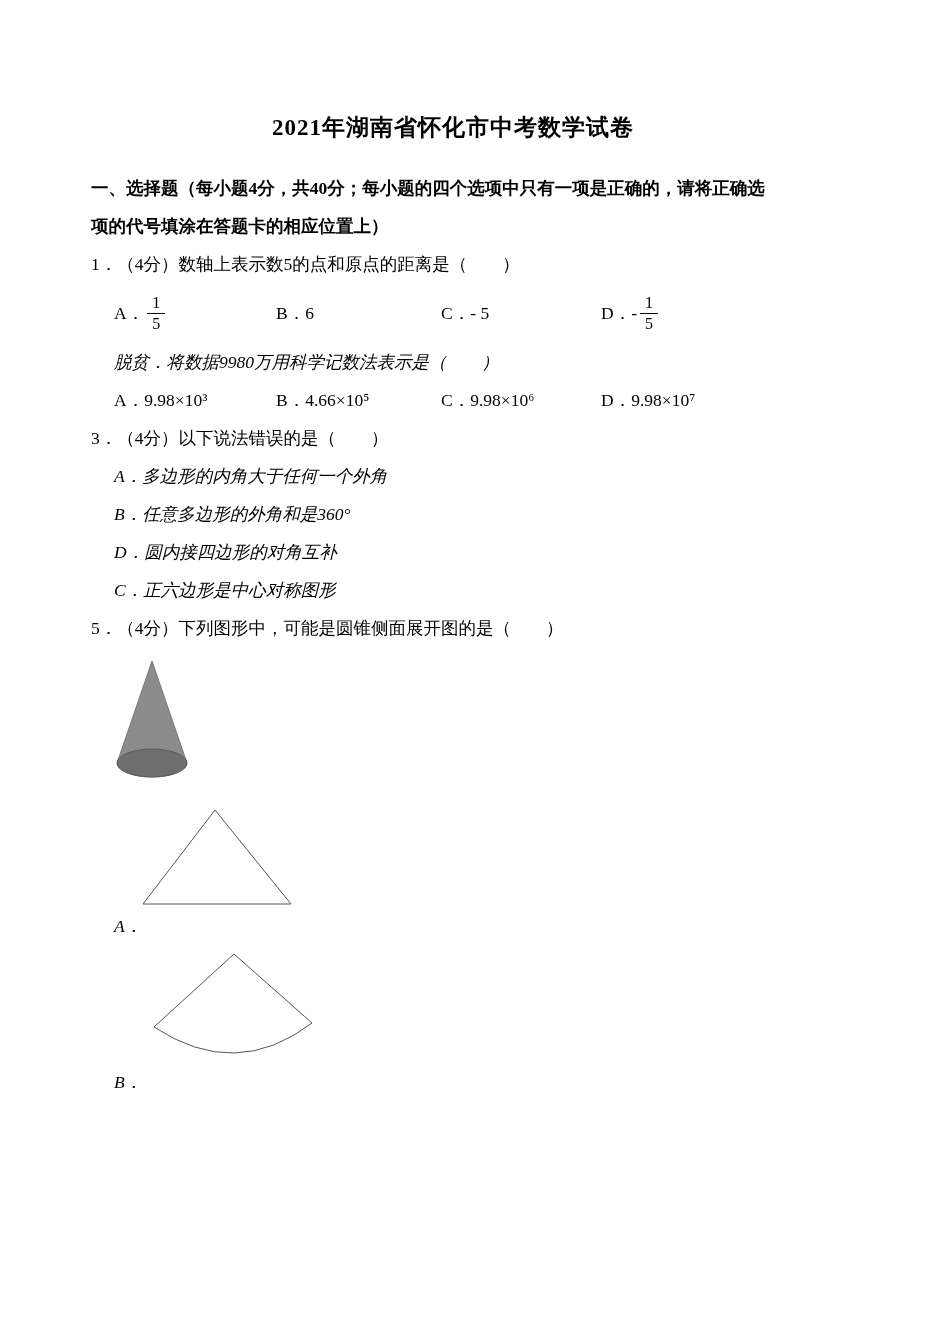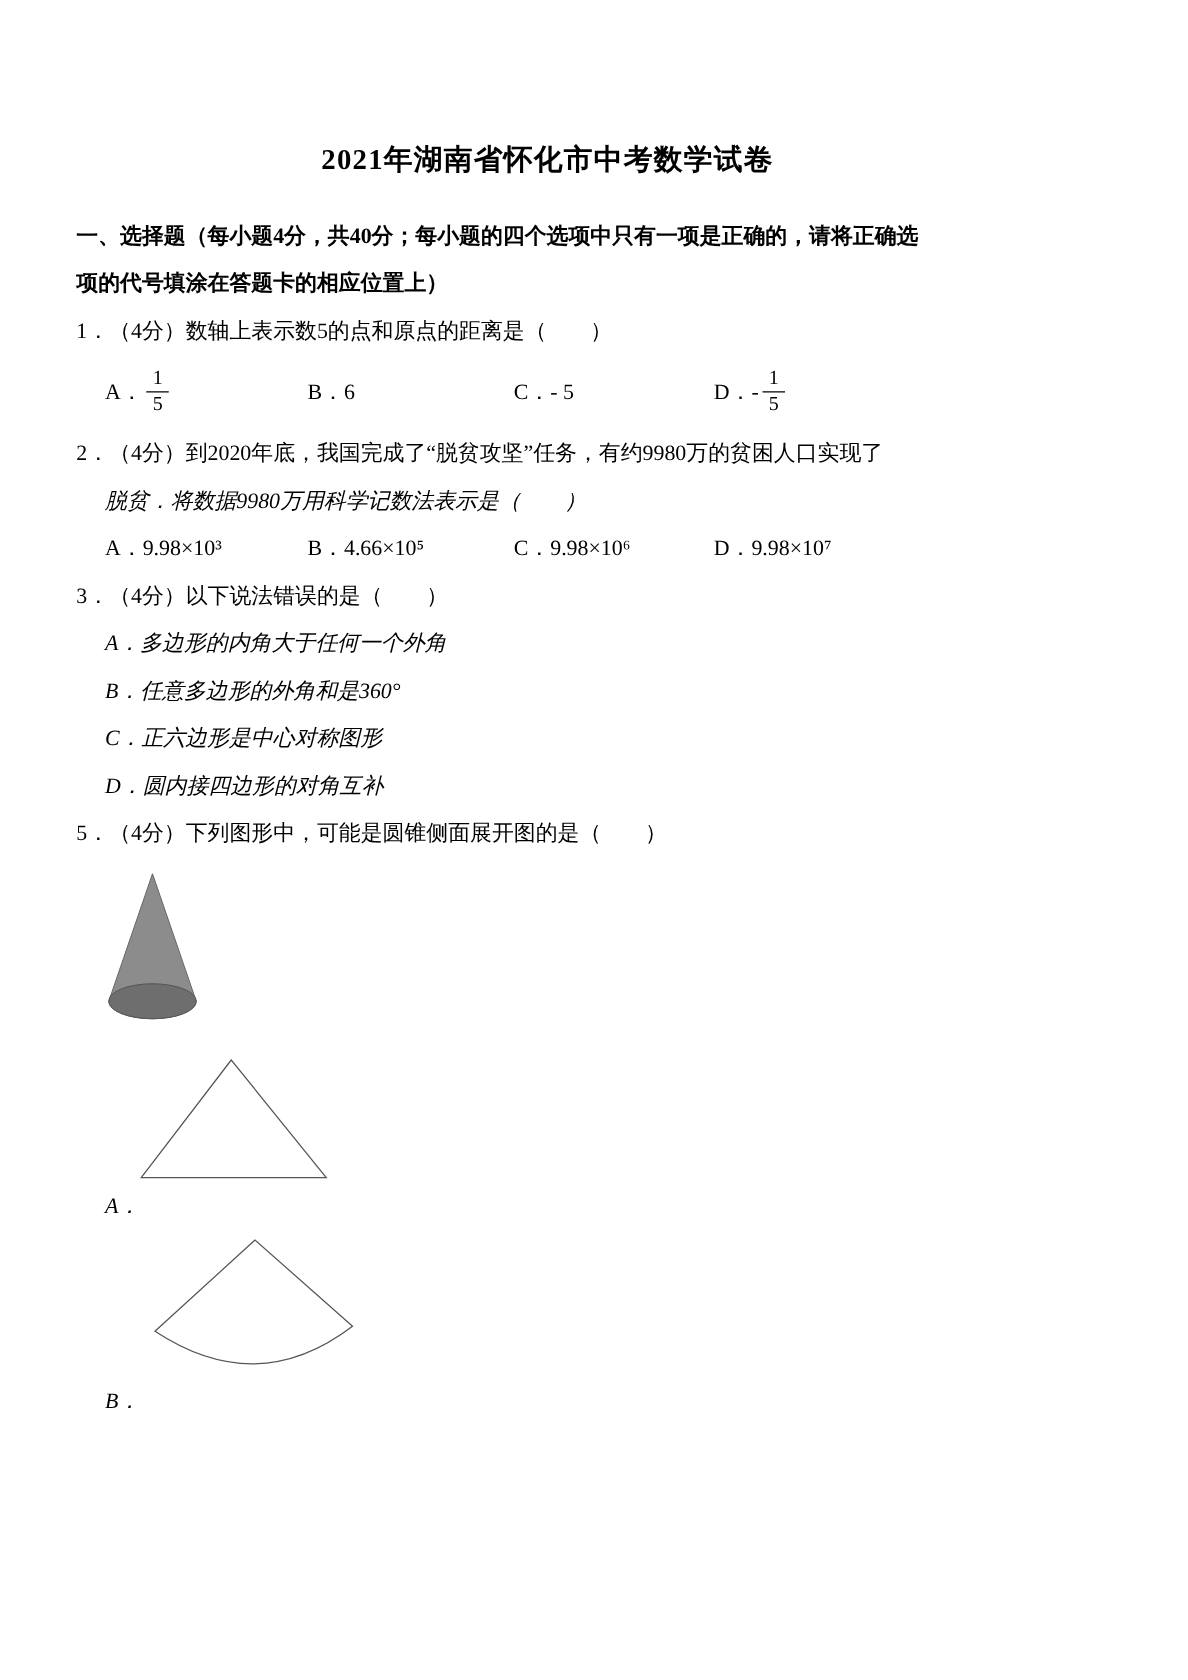--- a/index.html
+++ b/index.html
@@ -5,21 +5,21 @@
   * { margin: 0; padding: 0; box-sizing: border-box; }
   html, body { background: #ffffff; }
   body {
     width: 950px;
     font-family: "Liberation Serif", "DejaVu Serif", serif;
     color: #000000;
   }
   .page {
     width: 950px;
     min-height: 1344px;
-    padding: 112px 135px 40px 61px;
+    padding: 112px 135px 40px 91px;
     background: #ffffff;
   }
   .title {
     font-size: 23px;
     font-weight: bold;
     text-align: center;
     margin-bottom: 26px;
     letter-spacing: 1px;
   }
   .line {
@@ -83,36 +83,35 @@
         <span>D．-</span>
         <span class="fraction">
           <span class="num">1</span>
           <span class="den">5</span>
         </span>
       </div>
     </div>
   </div>
 
   <div>
-    <p class="line">2．（4分）到2020年底，我国完成了“脱贫攻坚”任务，有约9980万的贫困人口实现了</p>
     <p class="line indent">脱贫．将数据9980万用科学记数法表示是（　　）</p>
     <div class="options-row">
       <div class="col col-1">A．9.98×10³</div>
       <div class="col col-2">B．4.66×10⁵</div>
       <div class="col col-3">C．9.98×10⁶</div>
       <div class="col col-4">D．9.98×10⁷</div>
     </div>
   </div>
 
   <div>
     <p class="line">3．（4分）以下说法错误的是（　　）</p>
     <p class="line indent">A．多边形的内角大于任何一个外角</p>
     <p class="line indent">B．任意多边形的外角和是360°</p>
+    <p class="line indent">D．圆内接四边形的对角互补</p>
     <p class="line indent">C．正六边形是中心对称图形</p>
-    <p class="line indent">D．圆内接四边形的对角互补</p>
   </div>
 
 
   <div>
     <p class="line">5．（4分）下列图形中，可能是圆锥侧面展开图的是（　　）</p>
 
     <div class="figure cone-wrap">
       <svg width="76" height="122" viewBox="0 0 76 122">
         <path d="M38 2 L3 104 A35 14 0 0 0 73 104 Z" stroke="#666" stroke-width="0.8" fill="#8c8c8c"></path>
         <ellipse cx="38" cy="104" rx="35" ry="14" stroke="#555" stroke-width="0.8" fill="#6e6e6e"></ellipse>

